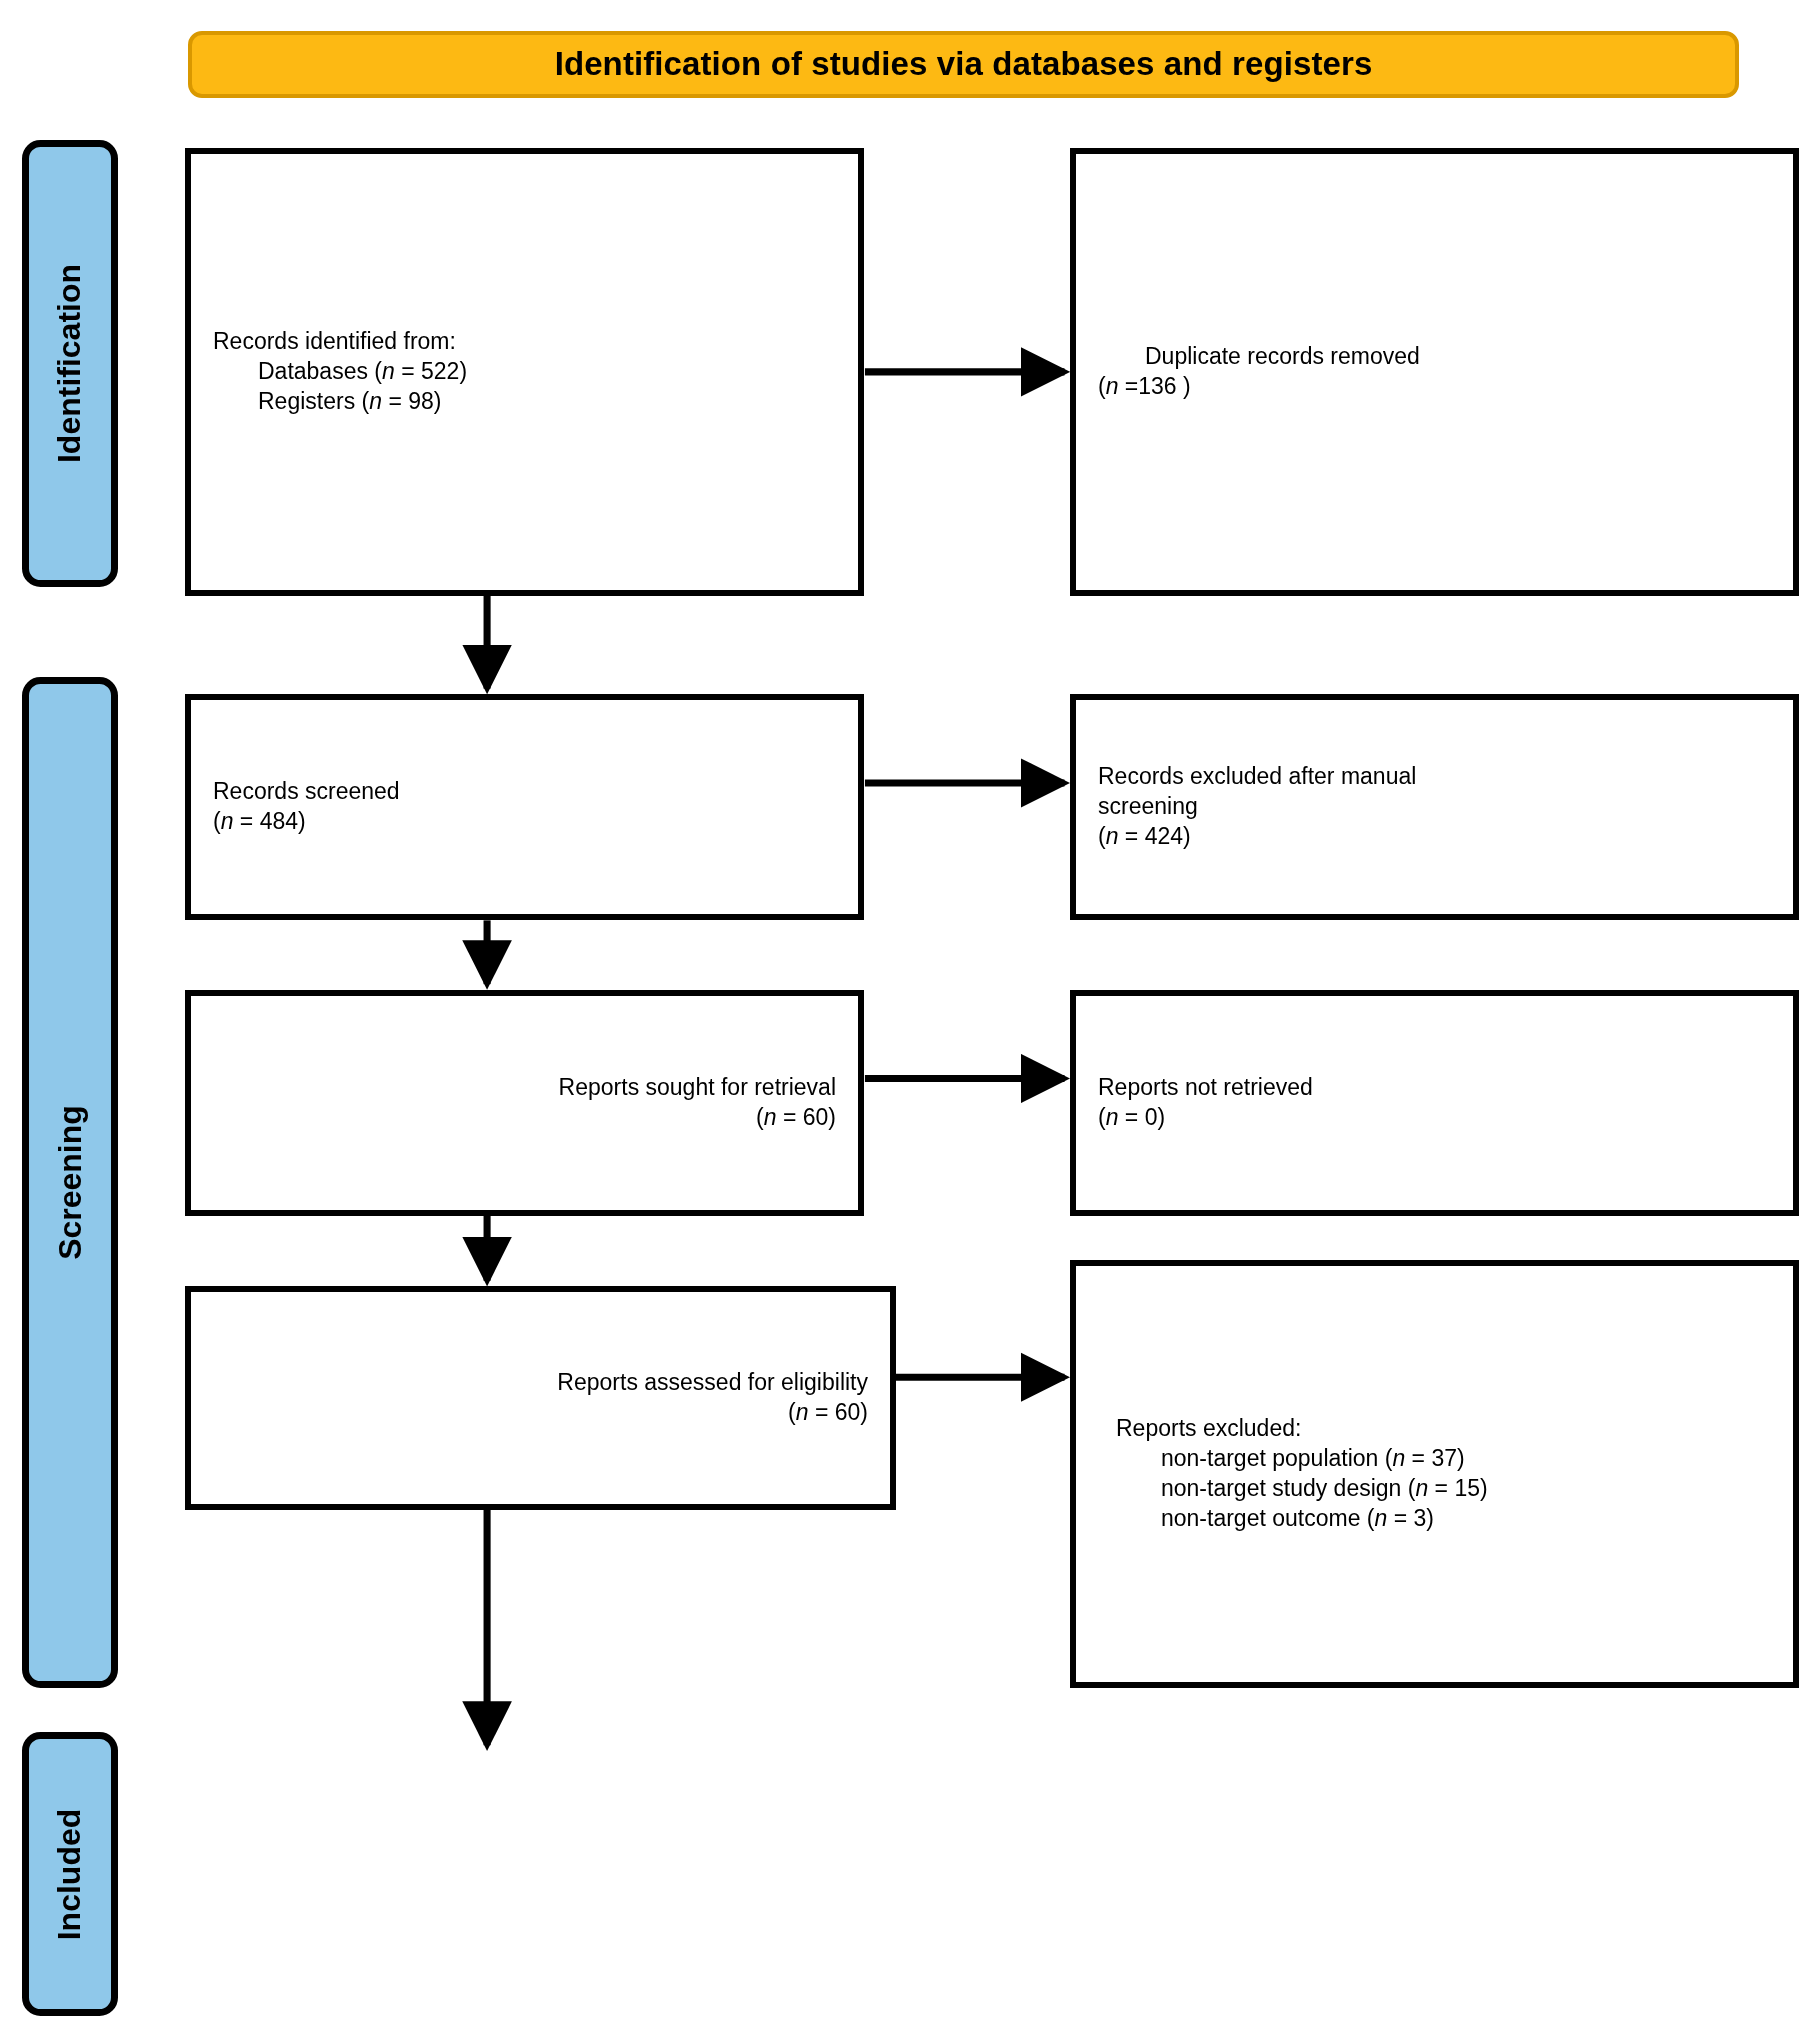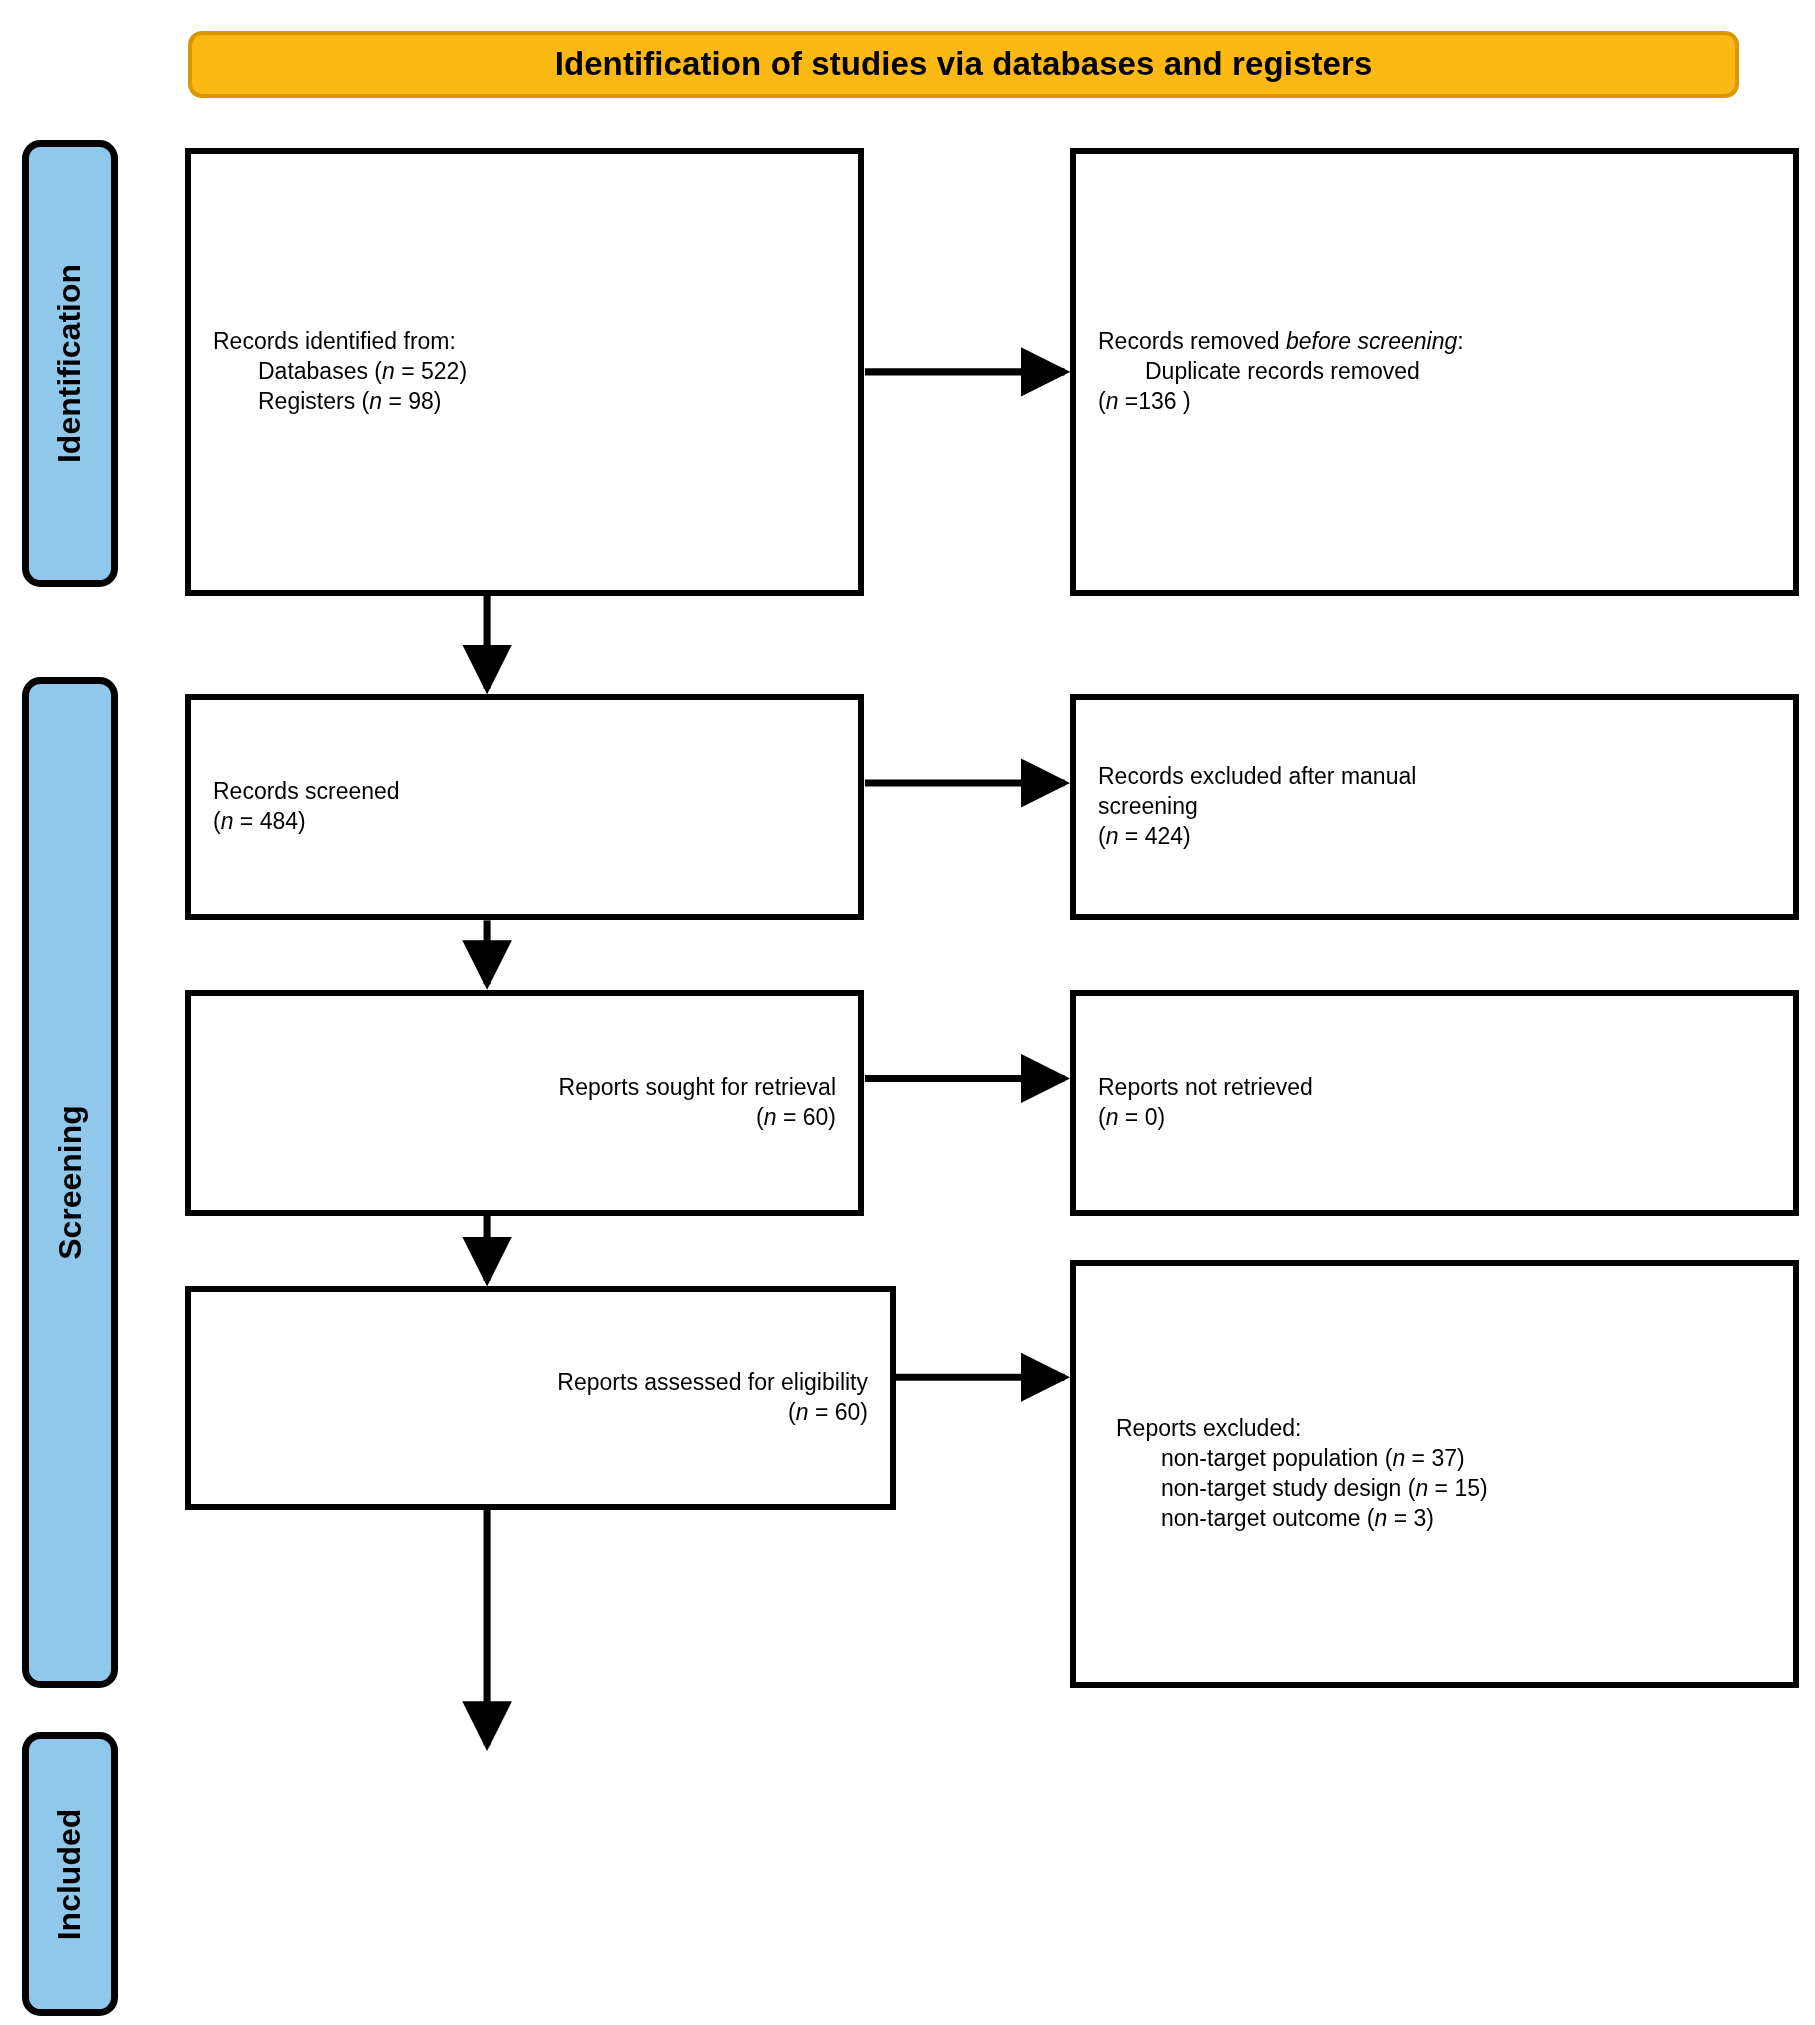--- a/index.html
+++ b/index.html
@@ -88,21 +88,20 @@
     <line x1="893" y1="2758" x2="893" y2="3190" stroke="#000" stroke-width="13" marker-end="url(#ah)"></line>
   </svg>
 
   <div class="box" id="box-identified">
     <p>Records identified from:</p>
     <p class="ind"><span>Databases (</span><i>n</i><span> = 522)</span></p>
     <p class="ind"><span>Registers (</span><i>n</i><span> = 98)</span></p>
   </div>
 
   <div class="box" id="box-removed">
-    <p><span>Records removed </span><i>before screening</i><span>:</span></p>
     <p class="ind2">Duplicate records removed</p>
     <p><span>(</span><i>n</i><span> =136 )</span></p>
   </div>
 
   <div class="box" id="box-screened">
     <p>Records screened</p>
     <p><span>(</span><i>n</i><span> = 484)</span></p>
   </div>
 
   <div class="box" id="box-excluded-manual">

